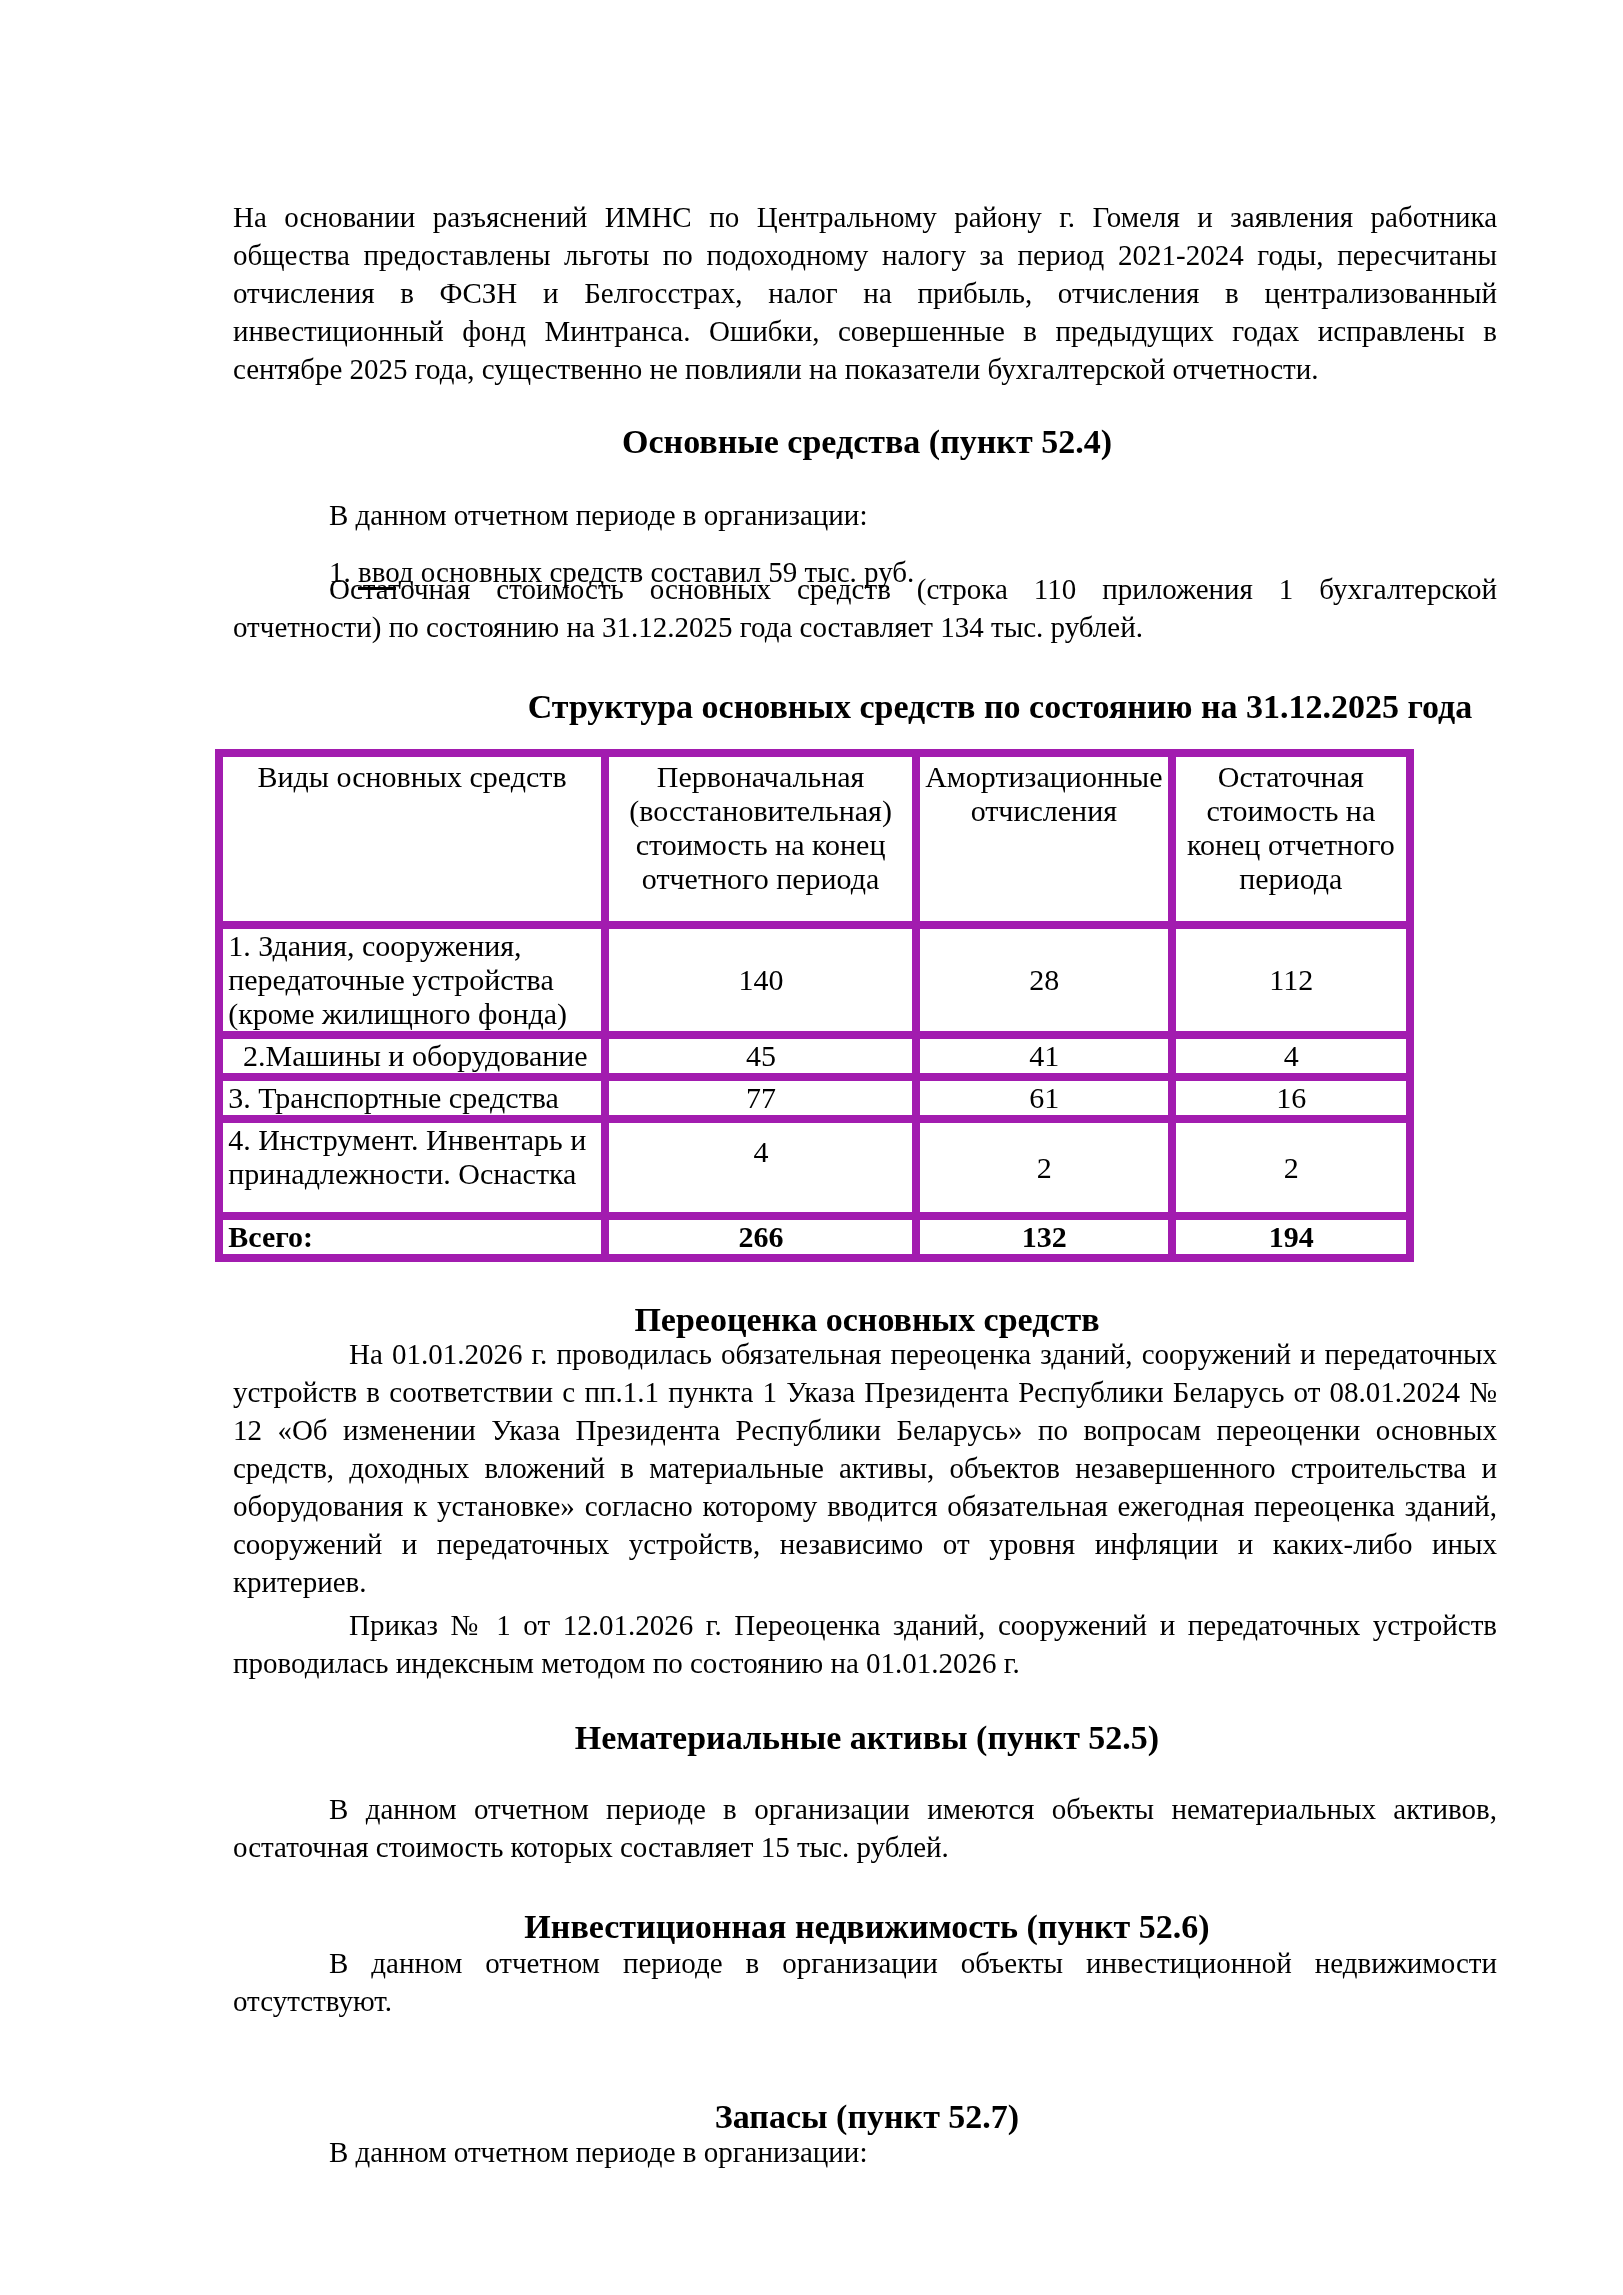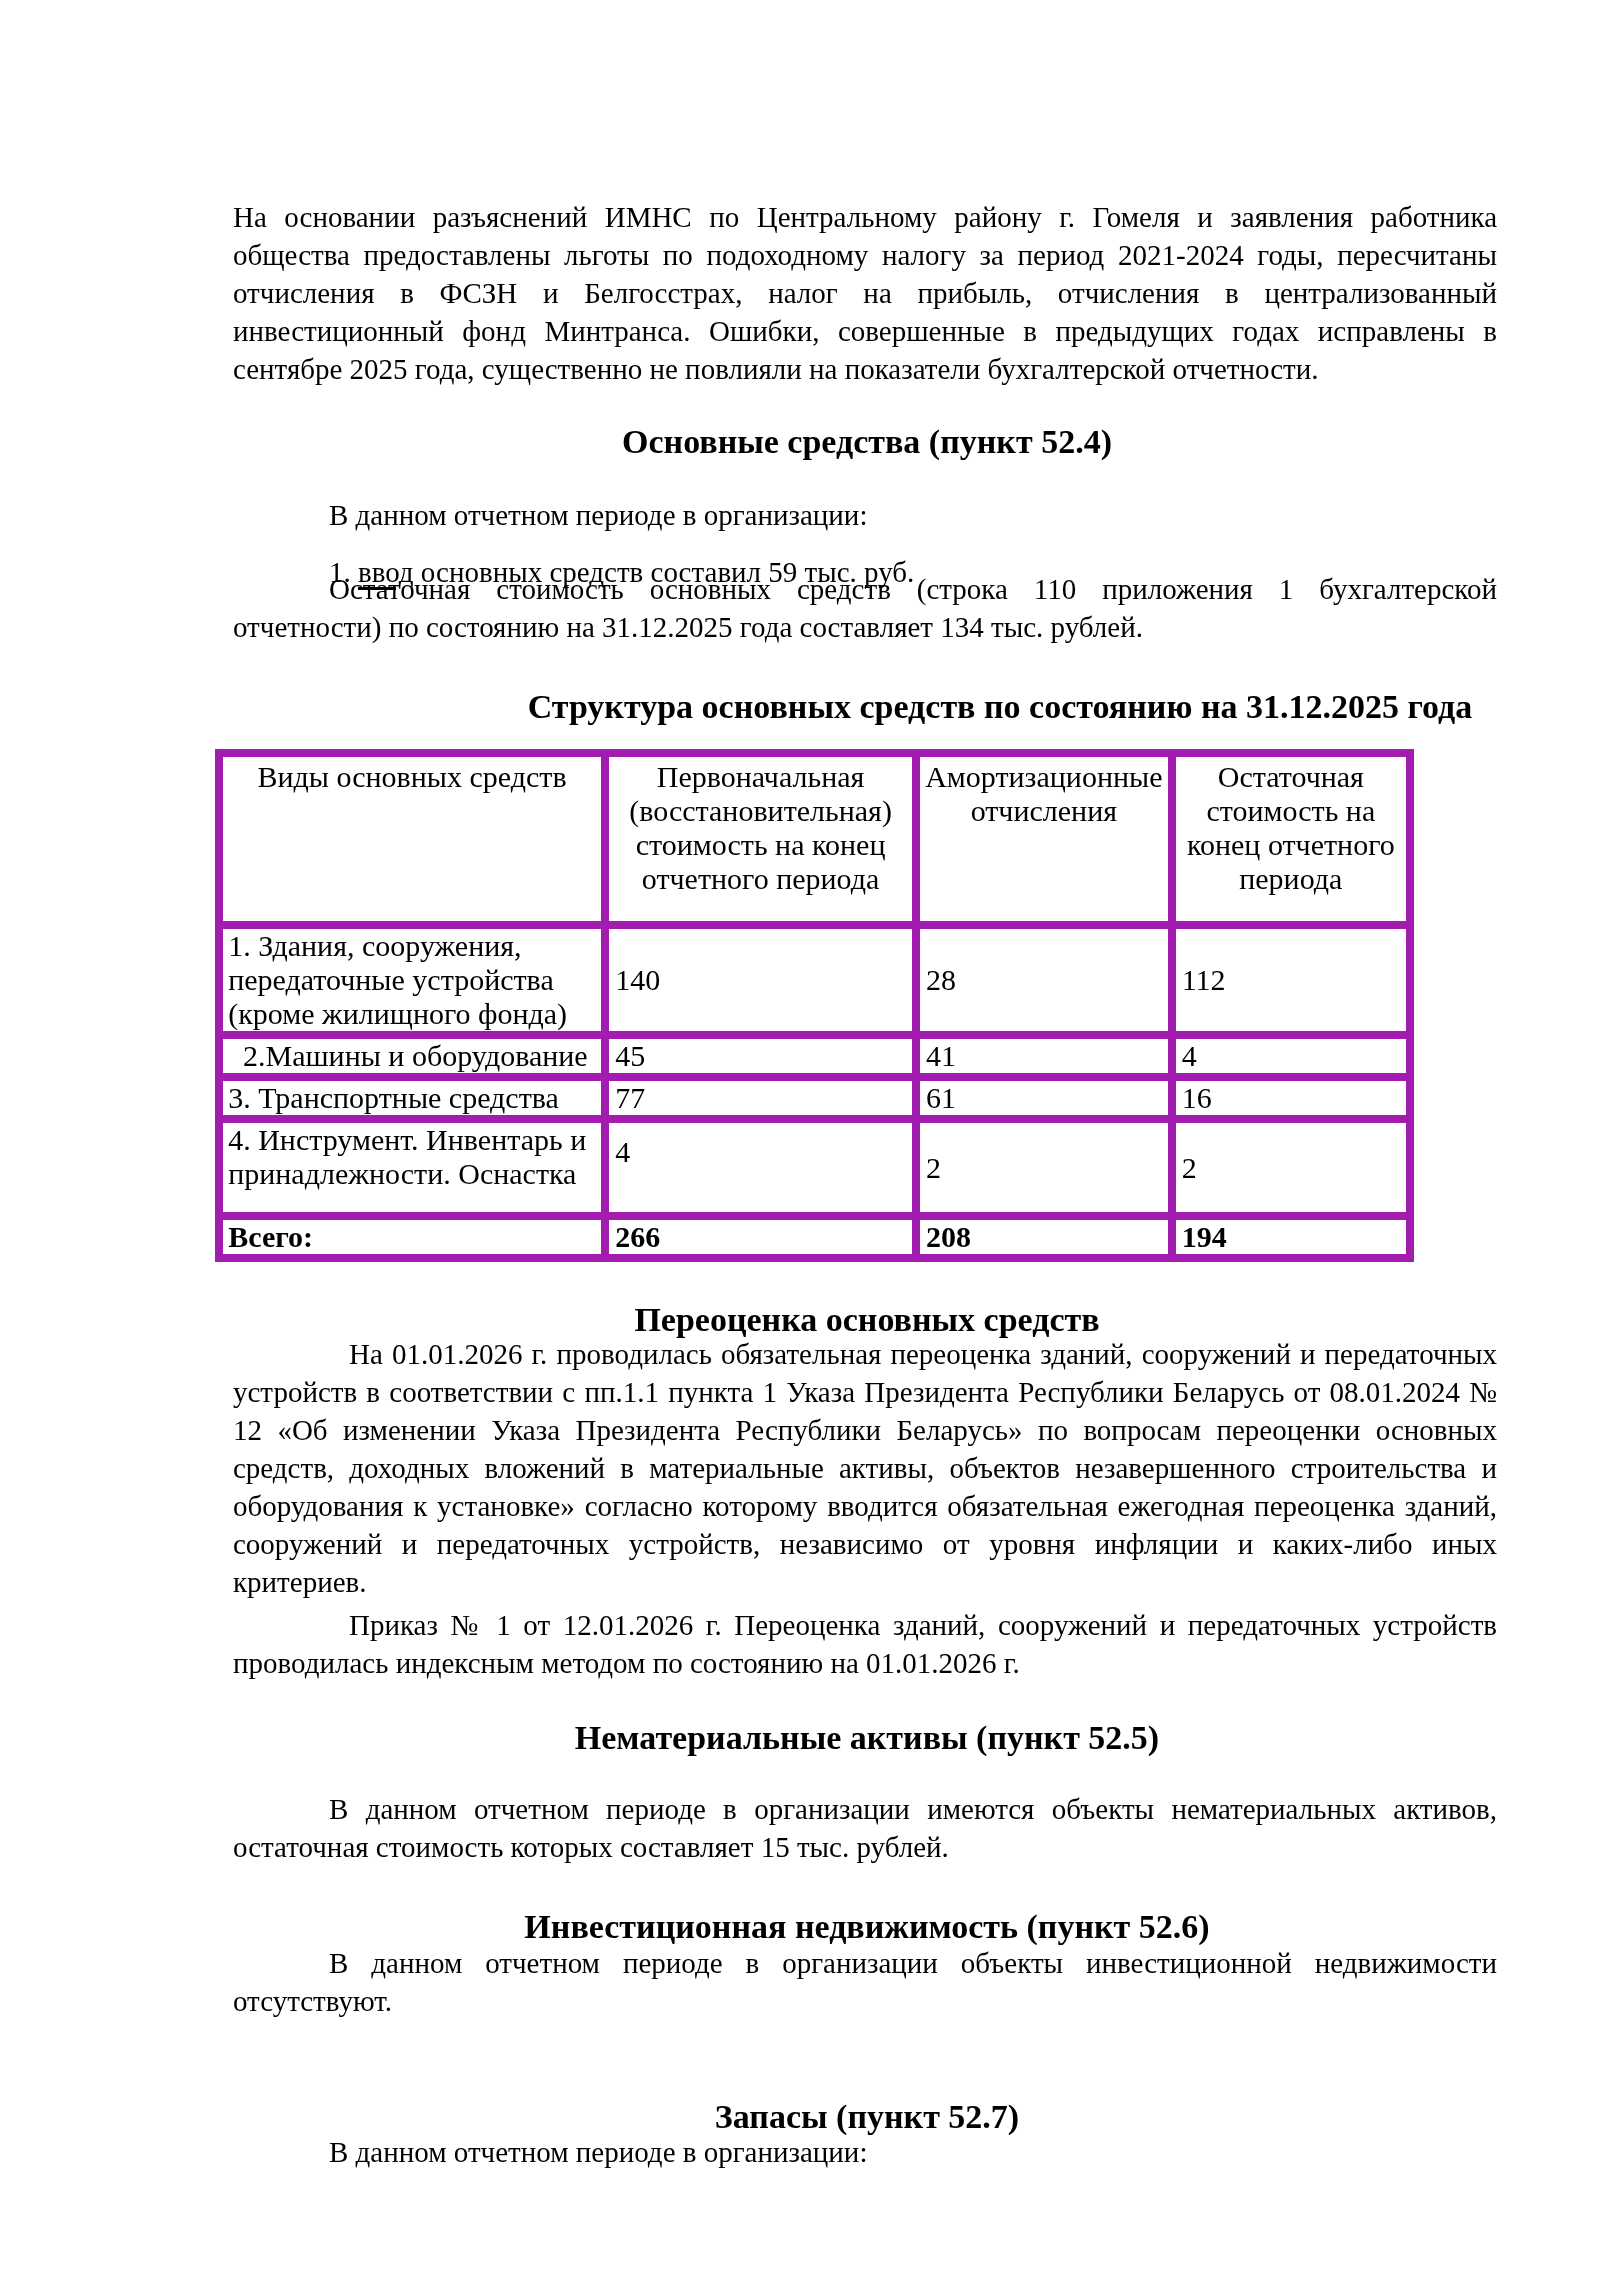--- a/index.html
+++ b/index.html
@@ -30,21 +30,21 @@
     font-size: 30px; line-height: 34px;
   }
   table.os td, table.os th {
     border: 8px solid #a21caf; padding: 0 5.2px; vertical-align: top; font-weight: normal;
   }
   table.os th { text-align: center; padding-top: 2.6px; }
   table.os col.c1 { width: 387px; }
   table.os col.c2 { width: 314px; }
   table.os col.c3 { width: 252px; }
   table.os col.c4 { width: 246px; }
-  table.os td.num { text-align: left; vertical-align: middle; padding-left: 6px; }
+  table.os td.num { text-align: center; vertical-align: middle; padding-left: 6px; }
   table.os td.num.top { vertical-align: top; padding-top: 11.8px; }
   table.os td.lbl { text-align: left; }
   table.os tr.head { height: 172px; }
   table.os tr.r1 { height: 98px; }
   table.os tr.r2 { height: 36px; }
   table.os tr.r3 { height: 37px; }
   table.os tr.r4 { height: 97px; }
   table.os tr.total { height: 38px; }
   table.os tr.total td { font-weight: bold; }
   table.os tr.total td.lbl { vertical-align: top; }
@@ -98,21 +98,21 @@
     </tr>
     <tr class="r4">
       <td class="lbl">4. Инструмент. Инвентарь и принадлежности. Оснастка</td>
       <td class="num top">4</td>
       <td class="num">2</td>
       <td class="num">2</td>
     </tr>
     <tr class="total">
       <td class="lbl">Всего:</td>
       <td class="num">266</td>
-      <td class="num">208</td>
+      <td class="num">132</td>
       <td class="num">194</td>
     </tr>
   </tbody>
     </table>
 
   <h2 class="h" style="top:1299px;">Переоценка основных средств</h2>
   <p class="p ind2" style="top:1335px;">На 01.01.2026 г. проводилась обязательная переоценка зданий, сооружений и передаточных устройств в соответствии с пп.1.1 пункта 1 Указа Президента Республики Беларусь от 08.01.2024 № 12 «Об изменении Указа Президента Республики Беларусь» по вопросам переоценки основных средств, доходных вложений в материальные активы, объектов незавершенного строительства и оборудования к установке»  согласно которому вводится обязательная ежегодная переоценка зданий, сооружений и передаточных устройств, независимо от уровня инфляции и каких-либо иных критериев.</p>
   <p class="p ind2" style="top:1606px;">Приказ № 1 от 12.01.2026 г. Переоценка зданий, сооружений и передаточных устройств проводилась индексным методом по состоянию на 01.01.2026 г.</p>
 
   <h2 class="h" style="top:1717px;">Нематериальные активы (пункт 52.5)</h2>

